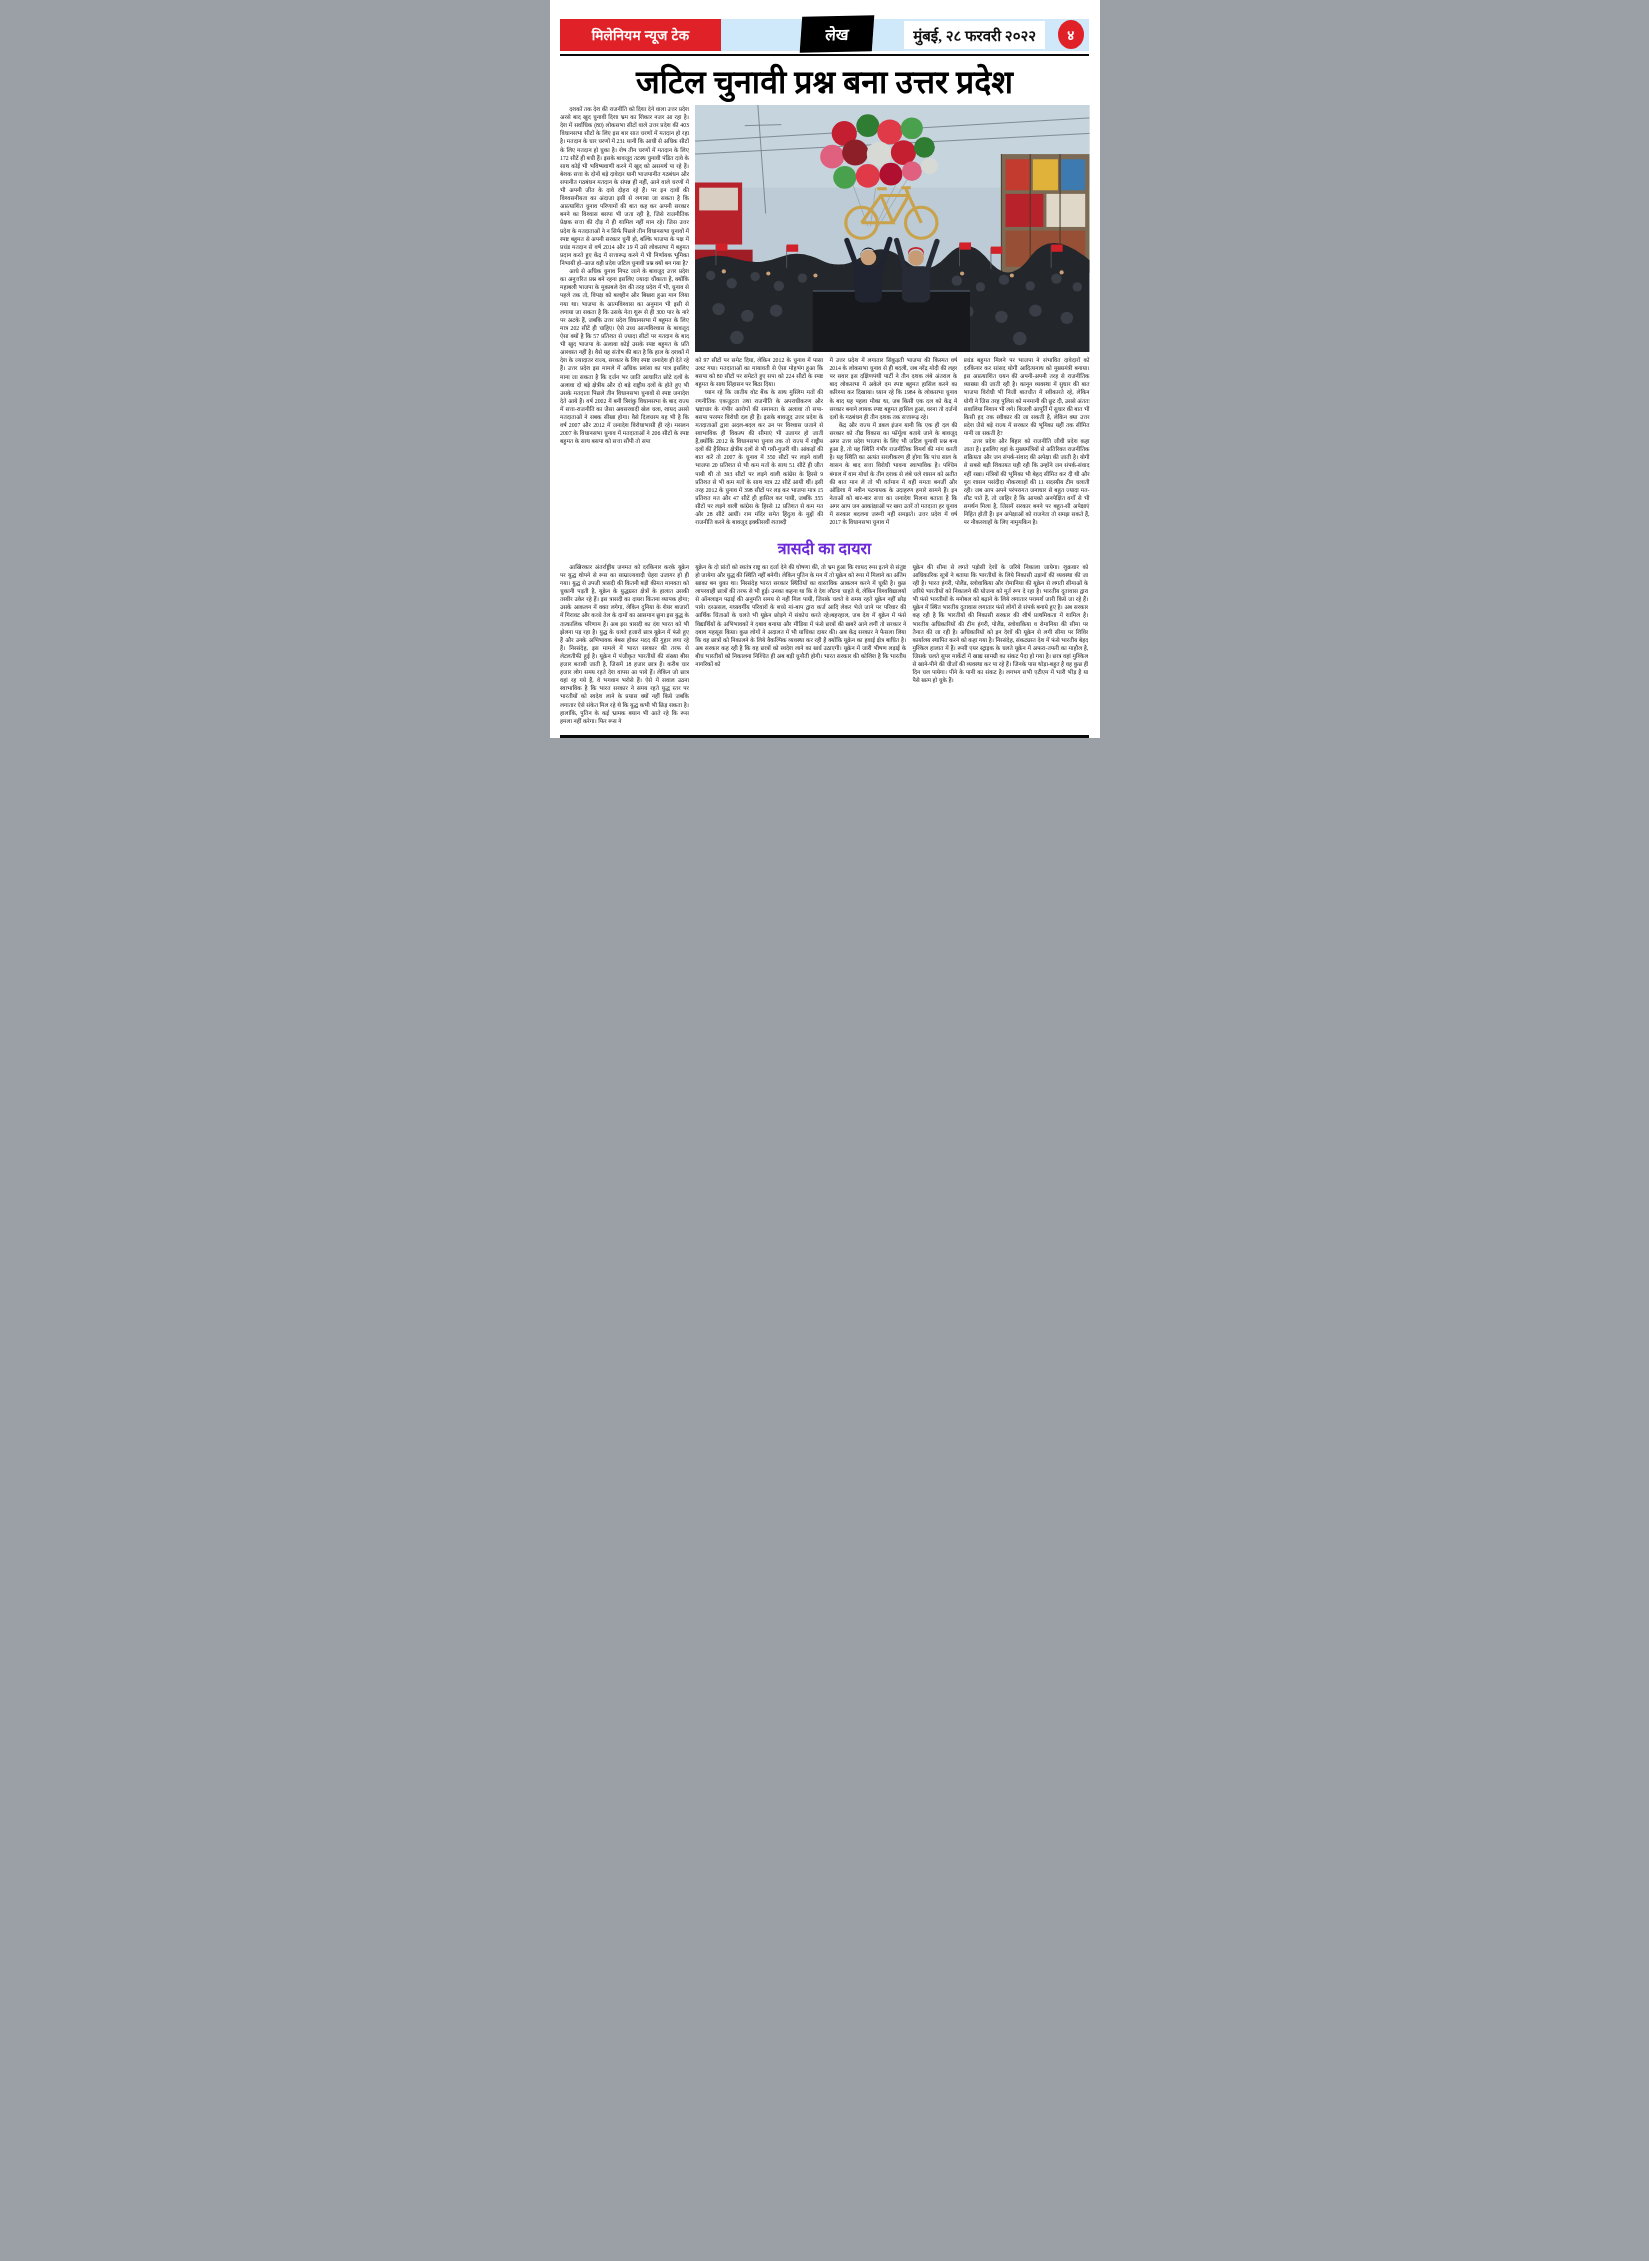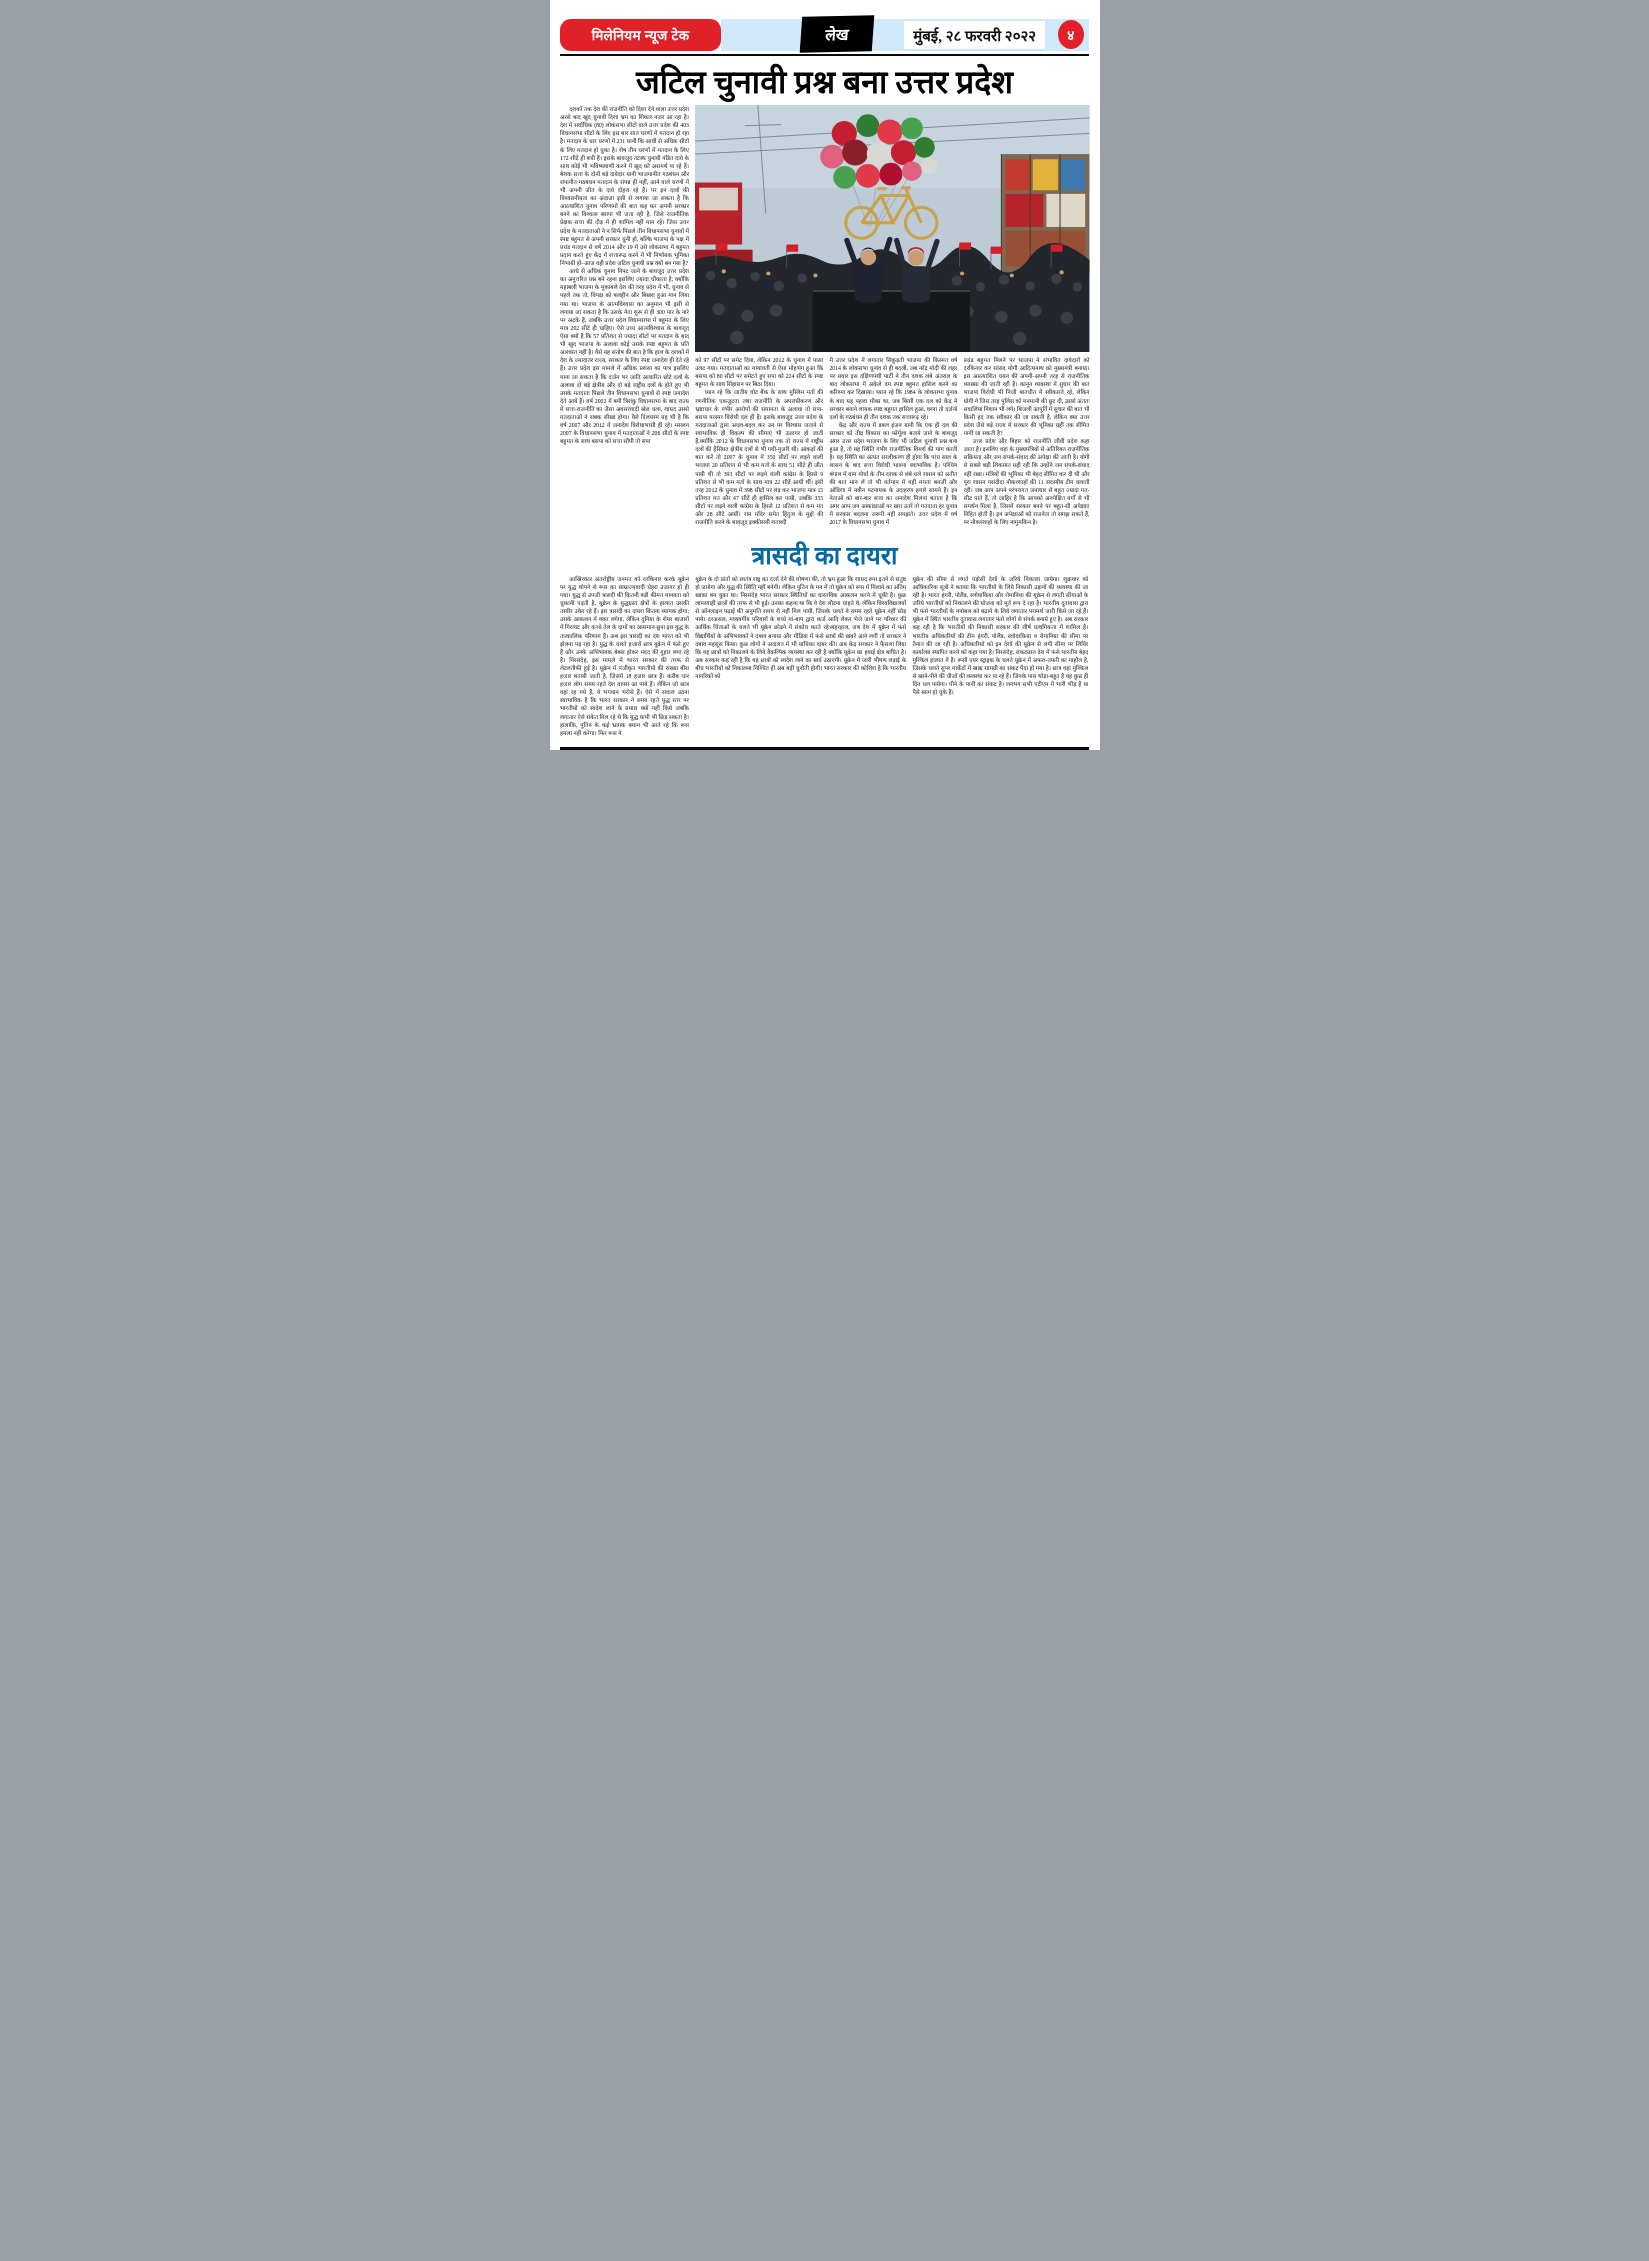--- a/index.html
+++ b/index.html
@@ -10,21 +10,20 @@
     color:#111;
   }
   .inner{width:529px;margin:0 auto;}
   
   .hdr{display:flex;align-items:stretch;height:32px;}
   .masthead{
     background:#e02128;color:#fff;width:161px;flex:0 0 161px;
     display:flex;align-items:center;justify-content:center;
     font-weight:bold;font-size:13.5px;letter-spacing:0.3px;
     font-family:"Liberation Sans","DejaVu Sans",sans-serif;
-    border-radius:11px;
   }
   .band{background:#cfe9fa;flex:1;display:flex;align-items:center;position:relative;}
   .section-tab{
     background:#000;color:#fff;font-weight:bold;font-size:15.5px;
     width:72px;height:36px;display:flex;align-items:center;justify-content:center;
     transform:skewX(-5deg) rotate(-1deg);margin-left:80px;margin-top:-2.1px;
     font-family:"Liberation Sans","DejaVu Sans",sans-serif;
   }
   .date-box{
     background:#fff;margin-left:31px;padding:4.1px 9.3px;
@@ -47,21 +46,21 @@
     display:grid;
     grid-template-columns:129px 128px 128px 126px;
     column-gap:6.2px;row-gap:4.1px;
     grid-template-rows:247px auto;
   }
   .a1 .c1{grid-row:1 / span 2;}
   .photo-wrap{grid-column:2 / span 3;grid-row:1;}
   .photo-wrap svg{display:block;width:100%;height:247px;}
   
   h2.headline2{
-    margin:10.3px 0 4.1px 0;text-align:center;font-size:25px;font-weight:bold;color:#0369a1;
+    margin:10.3px 0 4.1px 0;text-align:center;font-size:16px;font-weight:bold;color:#6d28d9;
   }
   .a2{
     display:grid;
     grid-template-columns:129px 211px 176px;
     column-gap:6.2px;
     padding-bottom:7.2px;
   }
   .page-bottom{height:2.6px;background:#0a0a0a;margin-top:3.1px;}
   
   .col p{

